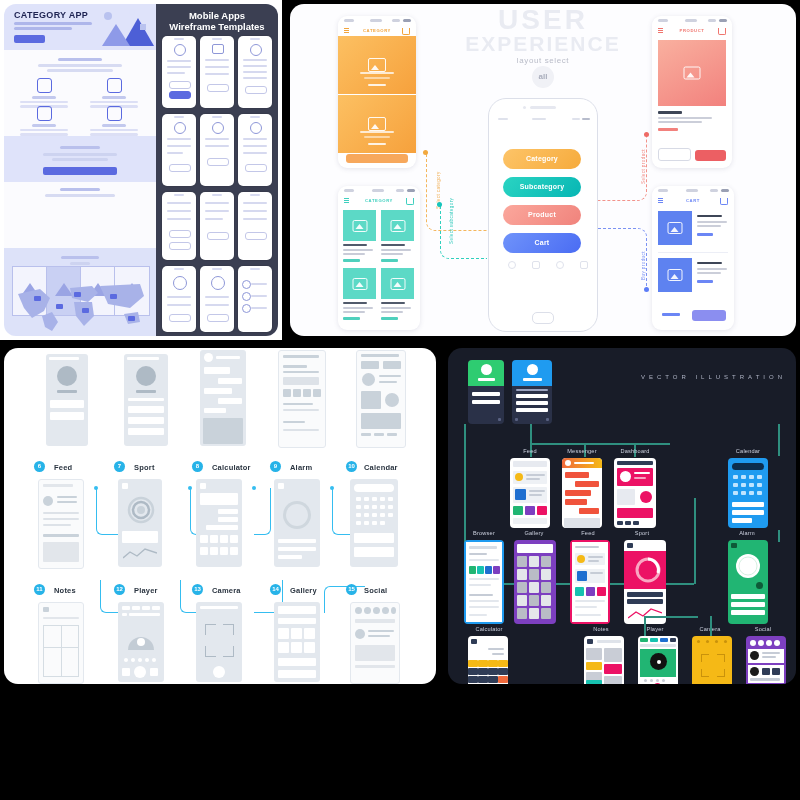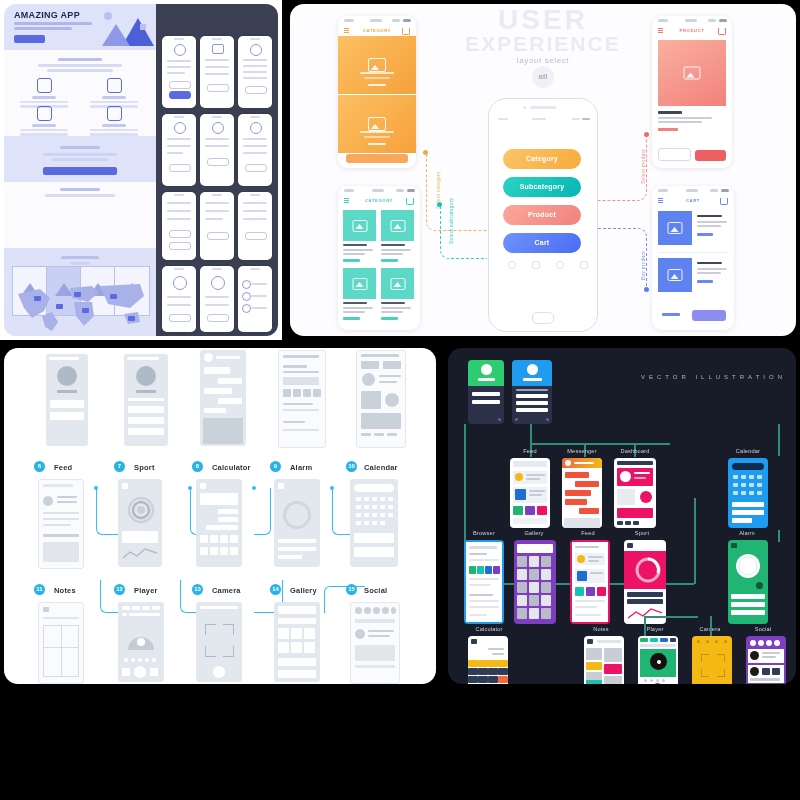--- a/index.html
+++ b/index.html
@@ -102,21 +102,21 @@
 </style>
 </head>
 <body>
 
 <div class="stage">
 
   <div class="panel" id="p1">
     <div class="inner">
       <div class="leftcol">
         <div class="hero">
-          <div class="amz-title">AMAZING APP</div>
+          <div class="amz-title">CATEGORY APP</div>
           <div class="amz-sub"></div>
           <div class="amz-sub2"></div>
           <div class="amz-btn"></div>
           <svg class="amz-art" viewBox="0 0 62 42">
             <polygon points="30,40 46,12 62,40" fill="#4d5fd6"></polygon>
             <polygon points="10,40 24,18 38,40" fill="#8e9ae8"></polygon>
             <circle cx="16" cy="10" r="4" fill="#b9c2ef"></circle>
             <circle cx="40" cy="6" r="3" fill="#dfe3fa"></circle>
             <rect x="48" y="18" width="6" height="6" fill="#b9c2ef"></rect>
           </svg>
@@ -190,20 +190,24 @@
               <rect x="44" y="26" width="7" height="5" rx="1"></rect>
             <rect x="62" y="14" width="7" height="5" rx="1"></rect>
               <rect x="70" y="30" width="7" height="5" rx="1"></rect>
             <rect x="98" y="16" width="7" height="5" rx="1"></rect>
               <rect x="116" y="38" width="7" height="5" rx="1"></rect>
           </g>
         </svg>
       </div>
 
       <div class="rightcol">
+        <div class="mawt">
+          <span>Mobile Apps</span><br>
+          <span>Wireframe Templates</span>
+        </div>
 
         <div class="wfphone" style="left:6px;top:32px;width:34px;height:72px;">
           <div class="nb"></div>
             <div class="wficon" style="left:12px;top:8px;width:10px;height:10px;"></div>
           <div class="wfl" style="left:5px;top:24px;width:24px;"></div>
             <div class="wfl" style="left:5px;top:30px;width:24px;"></div>
           <div class="wfl" style="left:5px;top:36px;width:18px;"></div>
           <div class="wfbtn" style="left:7px;top:45px;width:20px;"></div>
           <div class="wfbtn solid" style="left:7px;top:55px;width:20px;"></div>
         </div>

